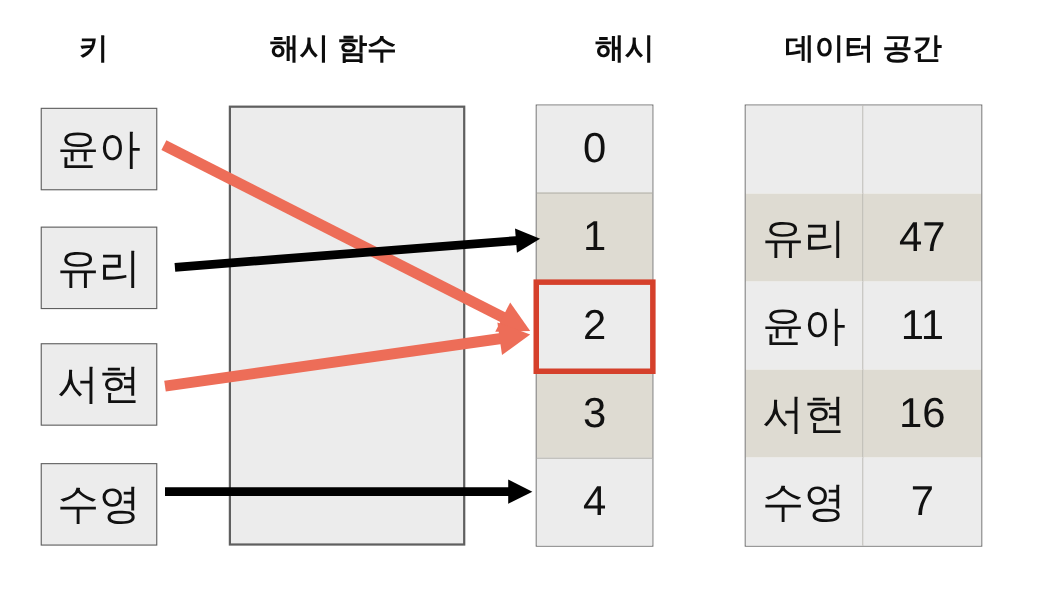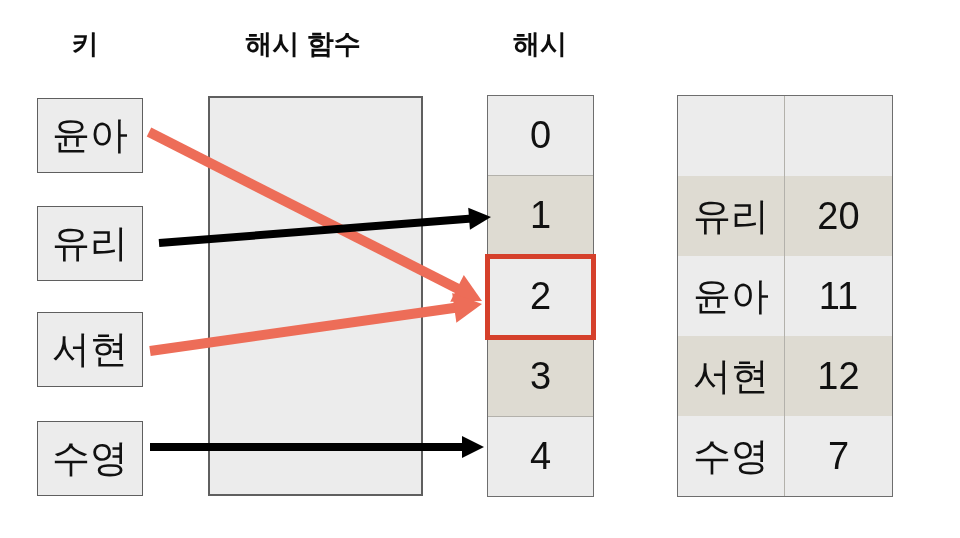--- a/index.html
+++ b/index.html
@@ -91,21 +91,22 @@
     z-index:5;pointer-events:none;
   }
 </style>
 </head>
 <body>
 
 <div class="canvas">
 
   <div class="col-title" style="left:85px">키</div>
   <div class="col-title" style="left:303px">해시 함수</div>
-  <div class="col-title" style="left:540px">해시</div>
+  <div class="col-title" style="left:568px">해시</div>
+  <div class="col-title" style="left:785px">데이터 공간</div>
 
   <div class="key-box" style="top:98px">
       <span>윤아</span>
     </div>
   <div class="key-box" style="top:206px">
       <span>유리</span>
     </div>
   <div class="key-box" style="top:312px">
       <span>서현</span>
     </div>
@@ -131,25 +132,25 @@
     <div class="cell bg-light">
         <span>4</span>
       </div>
     <div class="highlight-frame"></div>
   </div>
 
   <div class="data-table">
     <div class="tcell c0 bg-light"></div>
     <div class="tcell c1 bg-light"></div>
     <div class="tcell c0 bg-beige row-b">유리</div>
-    <div class="tcell c1 bg-beige row-b">20</div>
+    <div class="tcell c1 bg-beige row-b">47</div>
     <div class="tcell c0 bg-light row-b">윤아</div>
     <div class="tcell c1 bg-light row-b">11</div>
     <div class="tcell c0 bg-beige row-b">서현</div>
-    <div class="tcell c1 bg-beige row-b">12</div>
+    <div class="tcell c1 bg-beige row-b">16</div>
     <div class="tcell c0 bg-light row-b">수영</div>
     <div class="tcell c1 bg-light row-b">7</div>
   </div>
 
   <svg class="arrow-layer" id="arrow-layer" viewBox="0 0 960 538" xmlns="http://www.w3.org/2000/svg">
       <g>
         <line x1="149" y1="132" x2="459.70666804411616" y2="289.6859666650319" stroke="#ed6d58" stroke-width="10"></line>
         <polygon points="482,301 450.24304820842923,301.70428183836606 463.81988821039096,274.9522834913054" fill="#ed6d58"></polygon>
       </g>
       <g>

